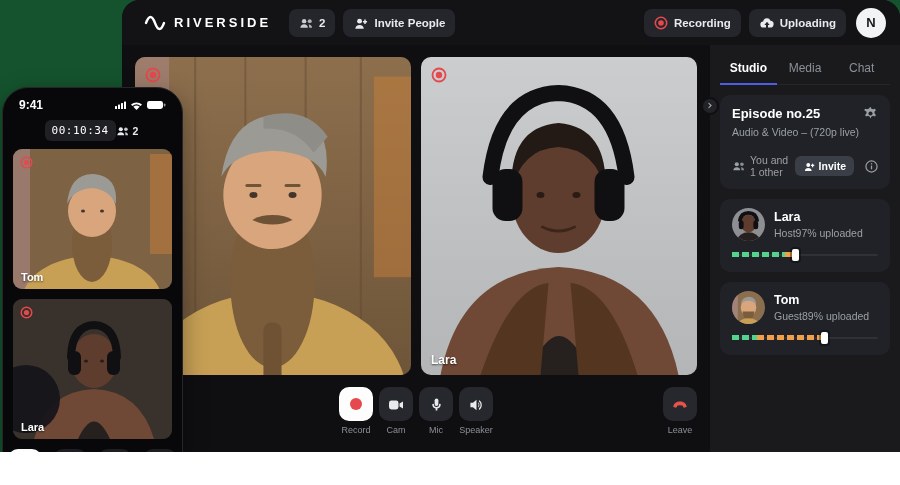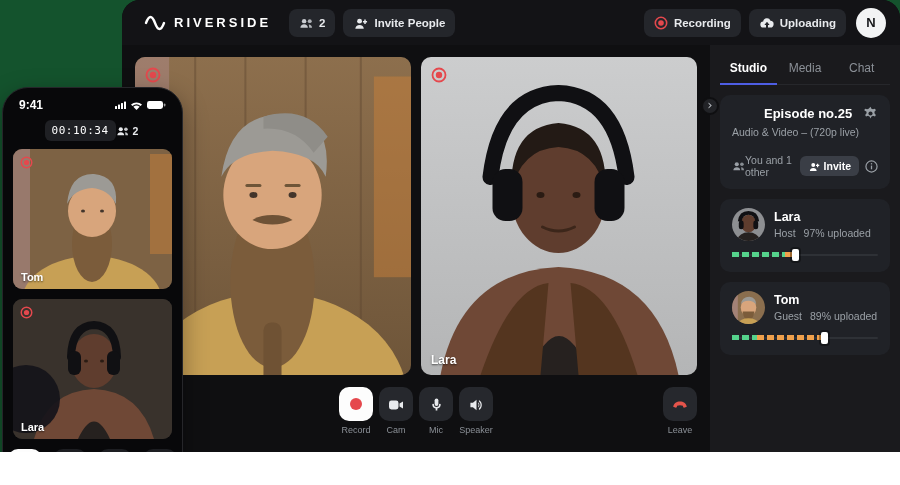--- a/index.html
+++ b/index.html
@@ -48,35 +48,35 @@
   .collapse-btn { position:absolute; left:-9px; top:52px; width:18px; height:18px; border-radius:50%;
     background:#222327; border:2px solid #0f0f11; color:#b7bbc0; font-size:10px; line-height:13px;
     text-align:center; cursor:pointer; padding:0; }
   .tabs { display:flex; border-bottom:1px solid #26272b; }
   .tab { flex:1; text-align:center; padding:6px 0 8px 0; font-size:12px; color:#8b9097; cursor:pointer;
     border-bottom:2px solid transparent; margin-bottom:-1px; background:none; border-top:none; border-left:none; border-right:none;
     font-family:"Liberation Sans", sans-serif; }
   .tab.active { color:#fff; font-weight:bold; border-bottom-color:#4e5ee4; }
 
   .card { background:#202227; border-radius:10px; padding:11px 12px; margin-top:10px; }
-  .ep-title-row { display:flex; justify-content:space-between;margin-left:32px; }
+  .ep-title-row { display:flex; justify-content:space-between; }
   .ep-title { color:#fff; font-size:13px; font-weight:bold; }
   .ep-sub { color:#9aa0a6; font-size:10.5px; margin-top:5px; }
-  .ep-footer { display:flex; align-items:center; margin-top:16px; }
+  .ep-footer { display:flex; align-items:center; margin-top:16px; gap:5px; }
   .ep-summary { color:#9aa0a6; font-size:10.5px; flex:1; }
   .invite-pill { display:flex; align-items:center; gap:4px; background:#3a3e46; color:#fff; border:none;
     border-radius:6px; padding:4px 8px; font-size:10.5px; font-weight:bold; cursor:pointer;
     font-family:"Liberation Sans", sans-serif; }
   .info-btn { background:none; border:none; cursor:pointer; margin-left:6px; display:flex; padding:0; }
 
   .p-card { padding:9px 12px 10px 12px; }
   .p-row { display:flex; align-items:center; gap:9px; }
   .p-avatar { width:33px; height:33px; border-radius:50%; overflow:hidden; flex:0 0 33px; }
   .p-name { color:#fff; font-size:12.5px; font-weight:bold; }
-  .p-meta { color:#9aa0a6; font-size:10.5px; margin-top:3px; display:flex; gap:8px; }
+  .p-meta { color:#9aa0a6; font-size:10.5px; margin-top:3px; display:flex; }
   .bar { position:relative; height:14px; margin-top:7px; }
   .bar .track { position:absolute; left:0; right:0; top:6px; height:2px; background:#2e3136; border-radius:1px; }
   .bar .seg { position:absolute; top:4px; height:5px; }
   .seg.green { left:0; background:repeating-linear-gradient(90deg,#55d38c 0 7px,transparent 7px 10px); }
   .seg.orange { background:repeating-linear-gradient(90deg,#f0a04b 0 7px,transparent 7px 10px); }
   .bar .marker { position:absolute; top:1px; width:7px; height:12px; background:#fff; border-radius:2px;
     box-shadow:0 0 0 2px rgba(0,0,0,.35); }
 
   
   .phone { position:absolute; left:2px; top:87px; width:181px; height:396px; background:#08080a;

